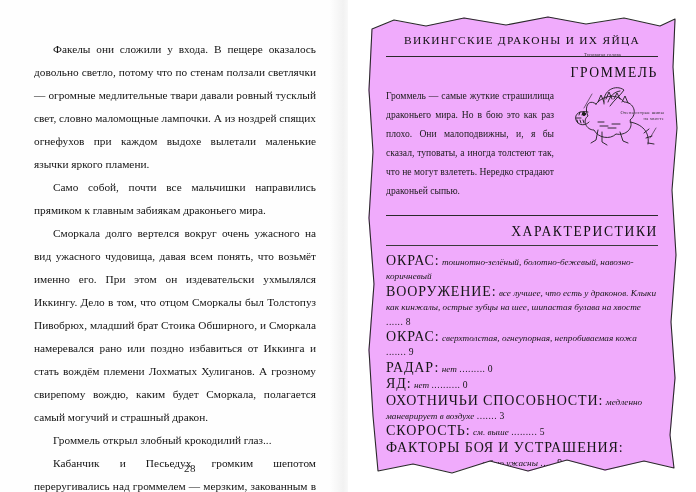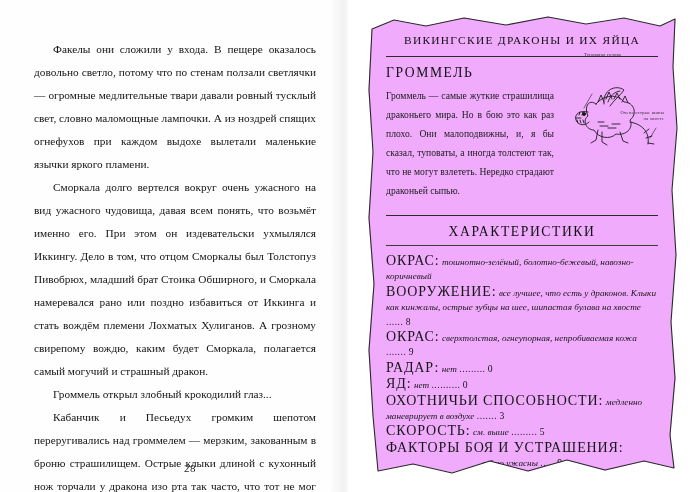--- a/index.html
+++ b/index.html
@@ -110,22 +110,23 @@
     background: #2a2a2a;
     margin: 3px 0 8px 0;
   }
   .rule.thin { height: 1px; background: #3a3a3a; }
 
   .section-head {
     font-size: 13.6px;
     letter-spacing: 1.6px;
     margin: 0 0 5px 0;
     color: #101010;
-  }
-  .section-head.center { text-align: center; }
+    text-align: right;
+  }
+  .section-head.center { }
 
   .body-col {
     width: 168px;
     font-size: 9.6px;
     line-height: 19px;
     text-align: justify;
     color: #1a1a1a;
   }
   .body-col p { margin: 0; text-indent: 0; }
 
@@ -161,20 +162,21 @@
   .ital { font-style: italic; }
 </style>
 </head>
 <body>
 
 <div id="page">
 
   <div id="left-page">
     <div id="left-text">
       <p>Факелы они сложили у входа. В пещере оказалось довольно светло, потому что по стенам ползали светлячки — огромные медлительные твари давали ровный тусклый свет, словно маломощные лампочки. А из ноздрей спящих огнефухов при каждом выдохе вылетали маленькие язычки яркого пламени.</p>
+      <p>Само собой, почти все мальчишки направились прямиком к главным забиякам драконьего мира.</p>
       <p>Сморкала долго вертелся вокруг очень ужасного на вид ужасного чудовища, давая всем понять, что возьмёт именно его. При этом он издевательски ухмылялся Иккингу. Дело в том, что отцом Сморкалы был Толстопуз Пивобрюх, младший брат Стоика Обширного, и Сморкала намеревался рано или поздно избавиться от Иккинга и стать вождём племени Лохматых Хулиганов. А грозному свирепому вождю, каким будет Сморкала, полагается самый могучий и страшный дракон.</p>
       <p>Громмель открыл злобный крокодилий глаз...</p>
       <p>Кабанчик и Песьедух громким шепотом переругивались над громмелем — мерзким, закованным в броню страшилищем. Острые клыки длиной с кухонный нож торчали у дракона изо рта так часто, что тот не мог закрыть пасть. Песьедух победил, но потом, запихивая зверя в корзину, умудрился уронить его. Тяжелый панцирь чудища загрохотал по каменному полу пещеры.</p>
     </div>
     <div id="page-number">28</div>
     <div id="gutter-shade"></div>
   </div>
 
   <div id="right-page">
 

